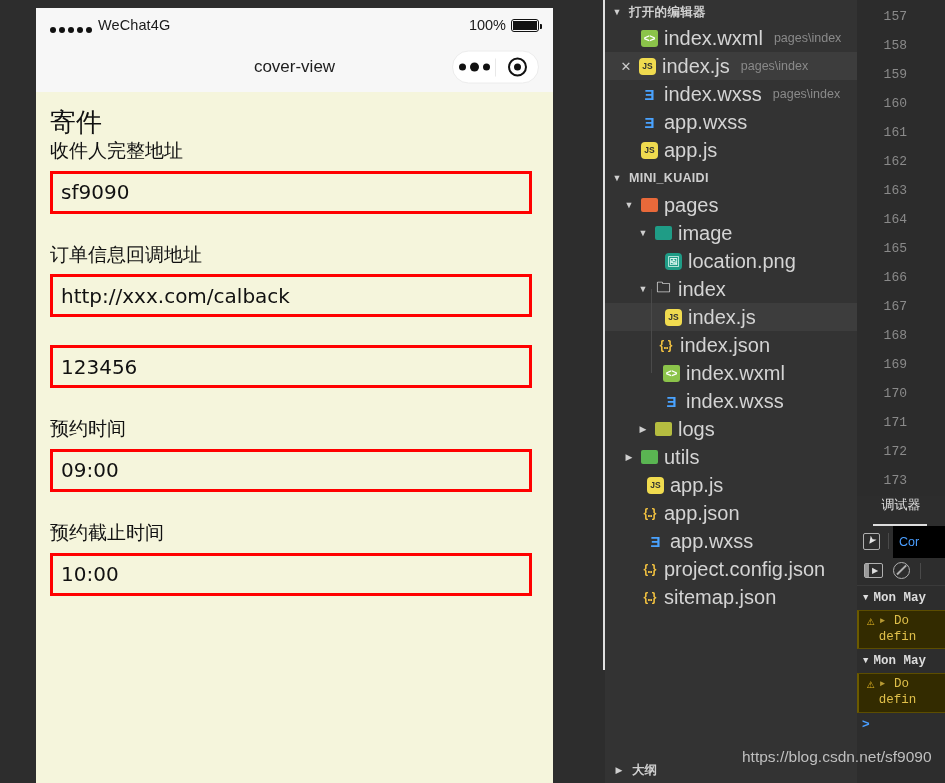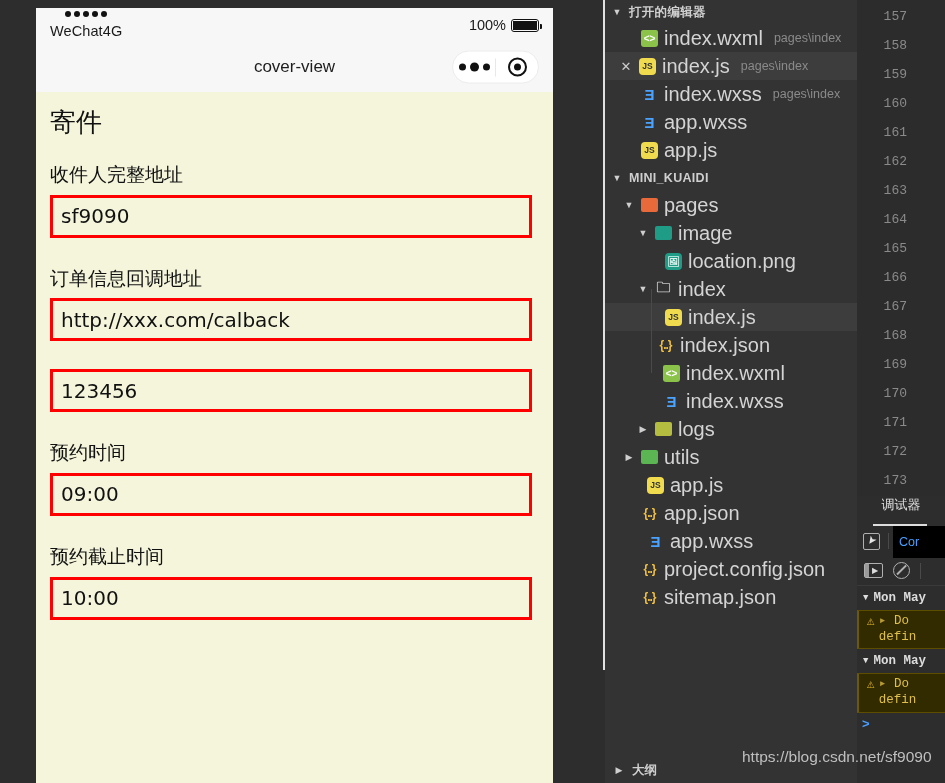--- a/index.html
+++ b/index.html
@@ -23,21 +23,21 @@
     overflow: hidden;
   }
   
   .statusbar {
     height: 34px; background: #f7f7f7;
     display: flex; align-items: center;
     padding: 0 14px 0 14px;
     position: relative;
     font-size: 14.5px; color: #1a1a1a;
   }
-  .sb-left { display: flex; align-items: center; gap: 6px; flex-direction: column; }
+  .sb-left { display: flex; align-items: flex-end; gap: 6px; }
   .sb-dots { display: flex; gap: 3px; }
   .sb-dots i { width: 6px; height: 6px; border-radius: 50%; background: #111; display:block; }
   .sb-carrier { font-size: 14.5px; letter-spacing: .1px; }
   .sb-time {
     position: absolute; left: 0; right: 0; 
     font-size: 14px;
     margin-top: 44px;
   }
   .sb-right {
     margin-left: auto; display: flex; align-items: center; gap: 5px;
@@ -78,21 +78,21 @@
     display: flex; align-items: center; justify-content: center;
   }
   .ring i { width: 7px; height: 7px; border-radius: 50%; background: #111; display: block; }
 
   
   .page {
     background: #f5f5dc; height: 691px; padding: 16px 14px 0 14px;
     overflow: hidden;
   }
   .page-title {
-    font-size: 26px; color: #111; line-height: 1.15; margin-bottom: 24px;
+    font-size: 26px; color: #111; line-height: 1.15; margin-bottom: 0;
     font-family: "DejaVu Sans", "Liberation Sans", sans-serif;
   }
   .field-label {
     font-size: 19px; color: #111; margin: 0 0 8px 0; line-height: 1.3;
     font-family: "DejaVu Sans", "Liberation Sans", sans-serif;
   }
   .field-input {
     display: block; width: 482px; height: 43px;
     border: 3px solid #ff0000; background: #f5f5dc;
     font-size: 20px; color: #111; padding: 0 8px;

